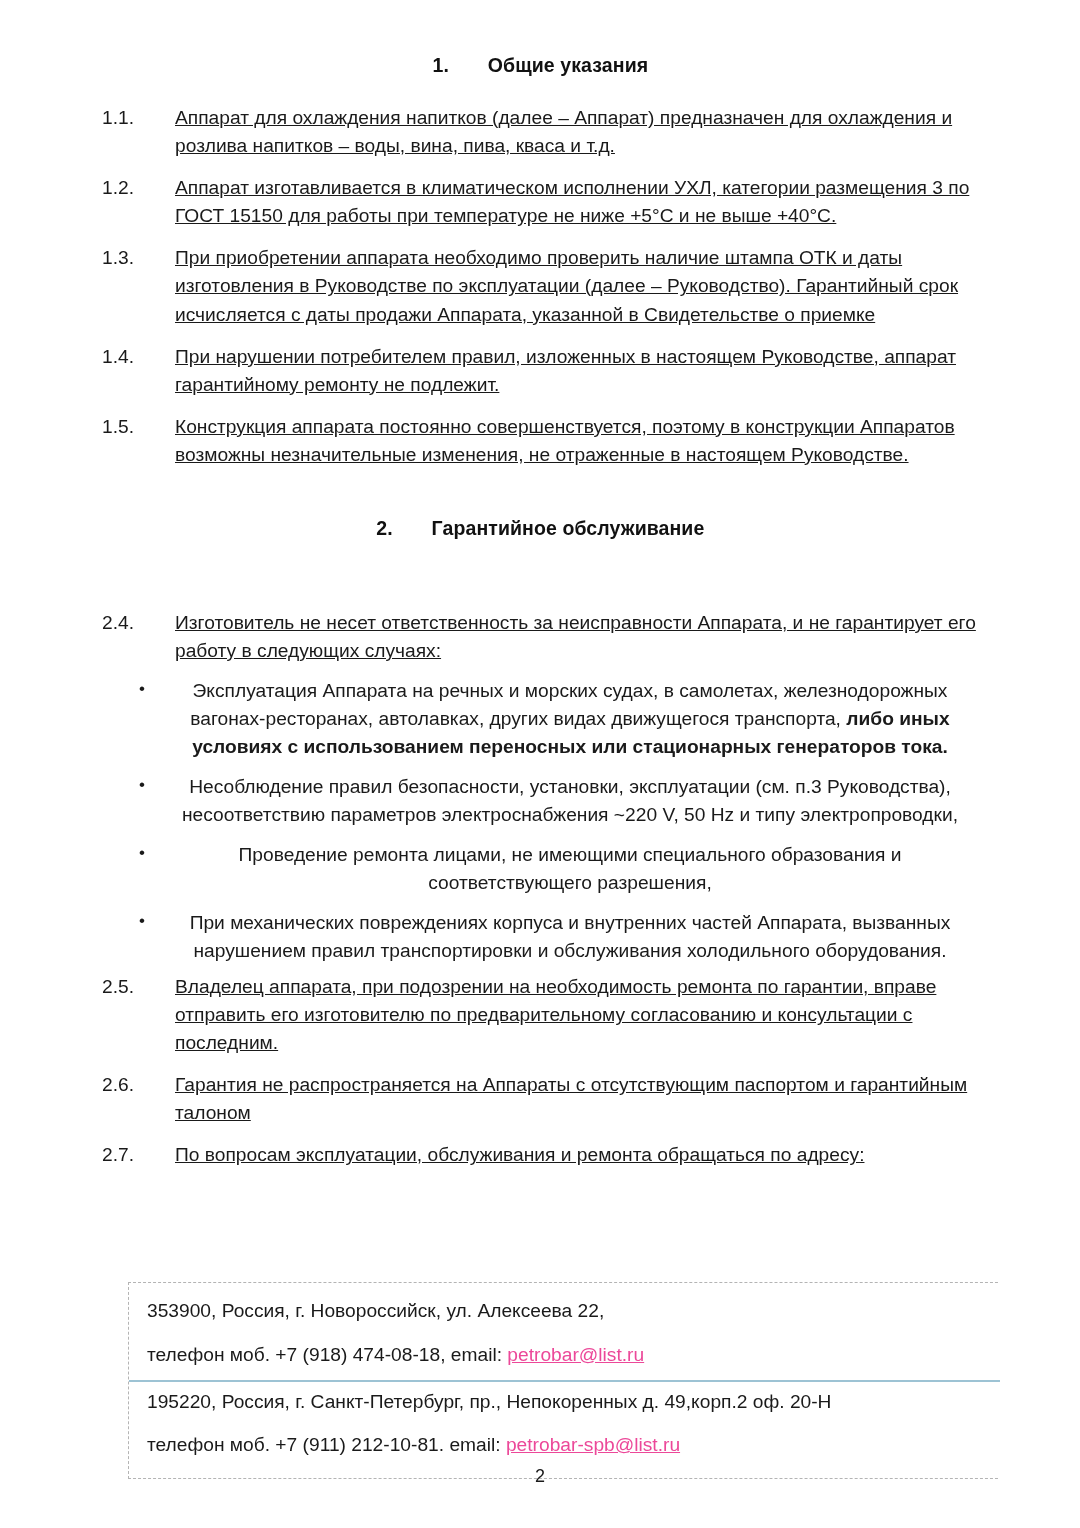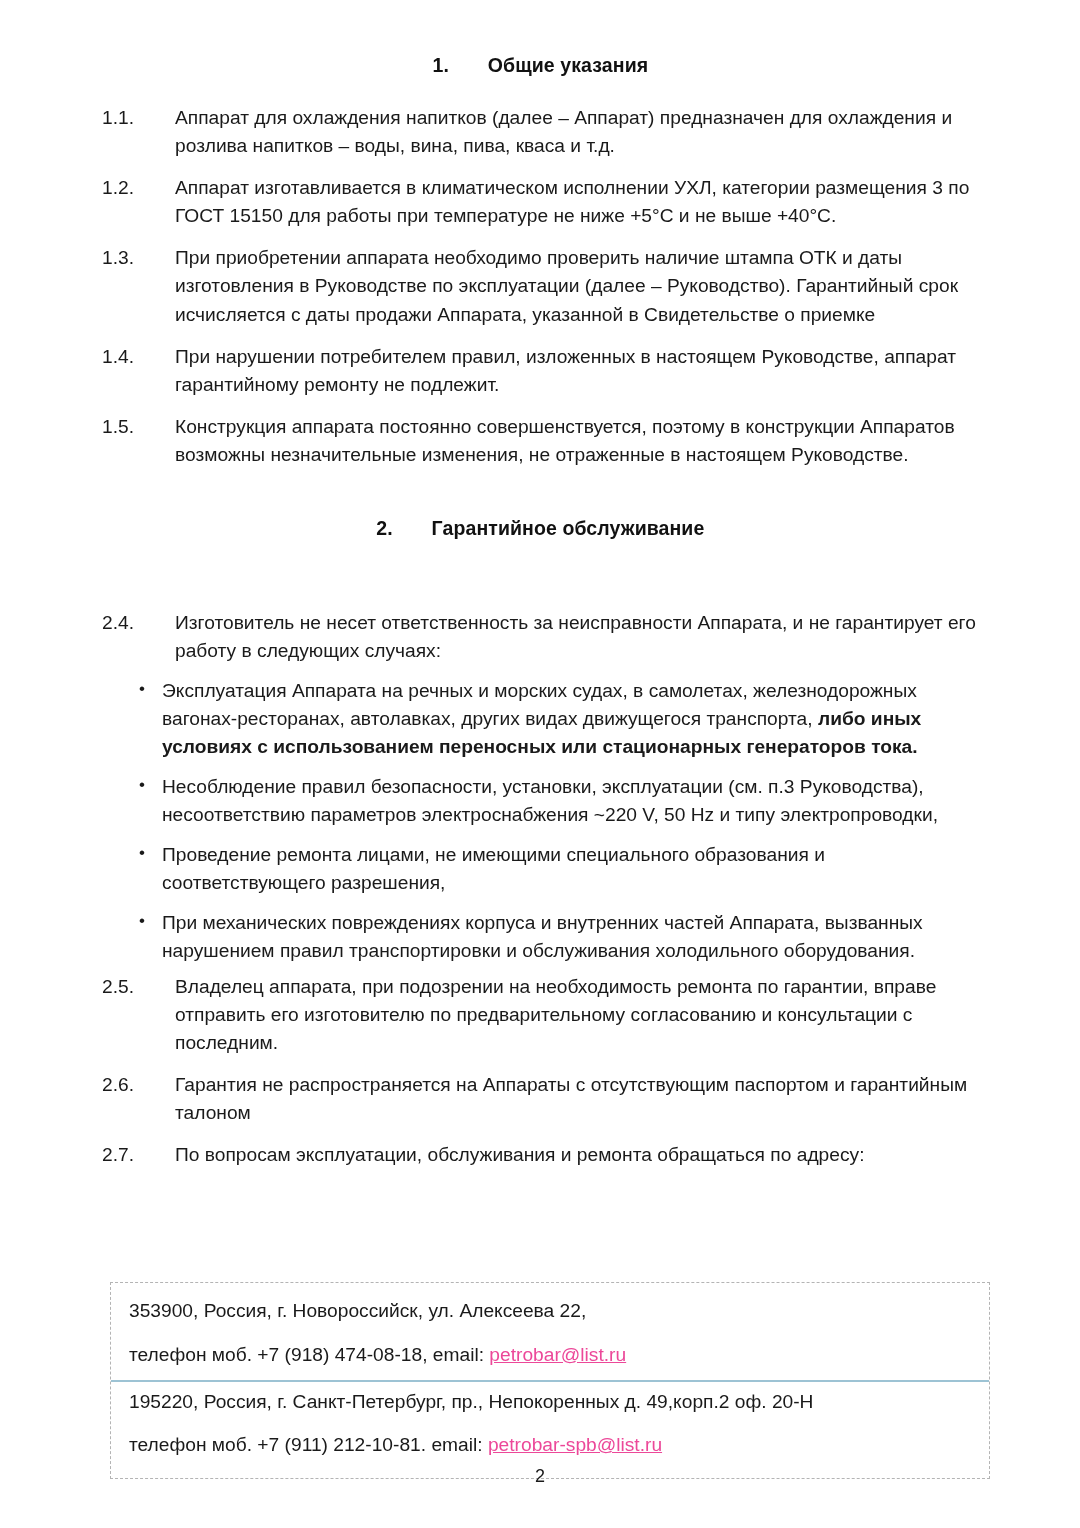--- a/index.html
+++ b/index.html
@@ -60,20 +60,21 @@
   }
   .clause .marker {
     flex: 0 0 auto;
     width: 45px;
     text-align: left;
     white-space: nowrap;
   }
   .clause .body {
     flex: 1 1 auto;
     text-align: left;
+    text-decoration: underline;
   }
 
   
   .bullet {
     position: relative;
     display: flex;
     align-items: flex-start;
     font-size: 19.2px;
     line-height: 1.46;
     color: #1a1a1a;
@@ -82,36 +83,37 @@
   }
   .bullet .dot {
     flex: 0 0 auto;
     width: 23px;
     text-align: left;
     font-size: 17px;
     line-height: 1.46;
   }
   .bullet .body {
     flex: 1 1 auto;
+    text-align: center;
   }
   .bullet .body b {
     font-weight: bold;
   }
 
   
   .sp-8  { height: 8px; }
   .sp-12 { height: 12px; }
   .sp-14 { height: 14px; }
   .sp-26 { height: 26px; }
   .sp-46 { height: 46px; }
 
   
   .address-box {
     position: absolute;
-    left: 110px;
+    left: 128px;
     top: 1282px;
     width: 880px;
     box-sizing: border-box;
     border: 1px dashed #b4b4b4;
     background: #ffffff;
     padding: 14px 0 18px 0;
   }
   .addr-line {
     font-size: 19.2px;
     line-height: 1.5;

